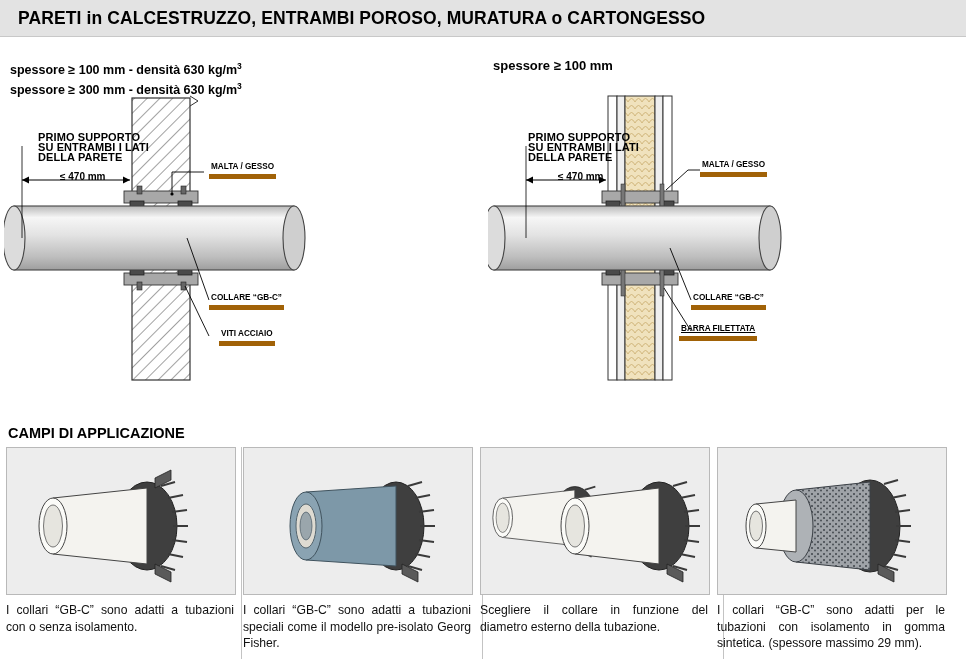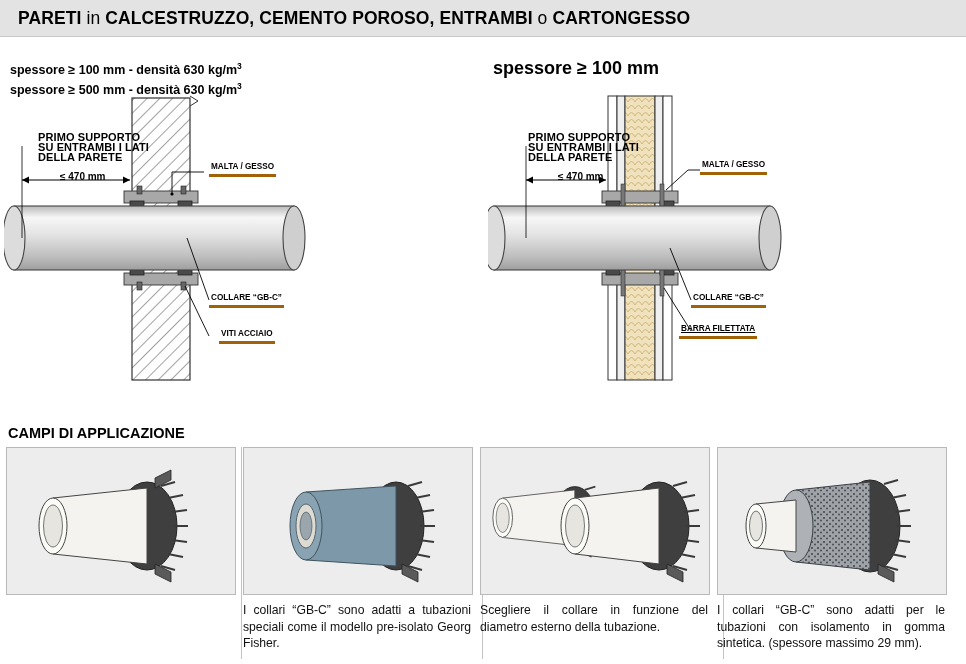--- a/index.html
+++ b/index.html
@@ -28,37 +28,37 @@
   .header-title {
     position: absolute;
     left: 18px;
     top: 8px;
     font-size: 17.5px;
     font-weight: bold;
     letter-spacing: 0.1px;
     white-space: nowrap;
   }
   .header-title .light {
-    font-weight: normal;
+    font-weight: bold;
   }
 
   
   .spec-left {
     position: absolute;
     left: 10px;
     top: 58px;
     font-size: 12.5px;
     font-weight: bold;
     line-height: 16px;
   }
   .spec-right {
     position: absolute;
     left: 493px;
     top: 58px;
-    font-size: 18px;
+    font-size: 13px;
     font-weight: bold;
   }
   .sup { font-size: 8.5px; vertical-align: super; }
 
   
   .drawing {
     position: absolute;
     top: 88px;
     height: 300px;
   }
@@ -71,21 +71,21 @@
     font-weight: bold;
     line-height: 10px;
     letter-spacing: 0.1px;
     white-space: pre-line;
   }
   .callout-box {
     position: absolute;
     font-size: 8.2px;
     font-weight: bold;
     line-height: 10.5px;
-    border-bottom: 3px solid #a16207;
+    border-bottom: 5px solid #a16207;
     padding: 0 2px 1px 2px;
     white-space: pre-line;
   }
   .dim-label {
     position: absolute;
     font-size: 10px;
     font-weight: bold;
   }
 
   
@@ -133,31 +133,31 @@
   #div2 { left: 482px; }
   #div3 { left: 723px; }
 </style>
 </head>
 <body>
 
 <div class="header-band"></div>
 <div class="header-title">
   <span>PARETI</span>
   <span class="light">in</span>
-  <span>CALCESTRUZZO, CEMENTO POROSO, ENTRAMBI</span>
+  <span>CALCESTRUZZO, ENTRAMBI POROSO, MURATURA</span>
   <span class="light">o</span>
   <span>CARTONGESSO</span>
 </div>
 
 <div class="spec-left">
   <div>
     <span>spessore ≥ 100 mm - densità 630 kg/m</span><span class="sup">3</span>
   </div>
   <div>
-    <span>spessore ≥ 500 mm - densità 630 kg/m</span><span class="sup">3</span>
+    <span>spessore ≥ 300 mm - densità 630 kg/m</span><span class="sup">3</span>
   </div>
 </div>
 <div class="spec-right">spessore ≥ 100 mm</div>
 
 <div class="drawing" id="drawing-left">
   <svg width="480" height="300" viewBox="0 0 480 300">
     <defs>
       <linearGradient id="pipeGradL" x1="0" y1="0" x2="0" y2="1">
         <stop offset="0%" stop-color="#b9b9b9"></stop>
         <stop offset="18%" stop-color="#f6f6f6"></stop>
@@ -292,20 +292,21 @@
 
           <path d="M120 106 l16 8 l0 10 l-16 -8 z" fill="#5a5a5a" stroke="#222" stroke-width="0.8"></path>
           <path d="M120 30 l16 -8 l0 -10 l-16 8 z" fill="#5a5a5a" stroke="#222" stroke-width="0.8"></path>
 
           <path d="M18 40 L112 30 L112 106 L18 96 Z" fill="#f4f3ef" stroke="#444" stroke-width="1"></path>
           <ellipse cx="18" cy="68" rx="14" ry="28" fill="#fbfbf8" stroke="#444" stroke-width="1"></ellipse>
           <ellipse cx="18" cy="68" rx="9.5" ry="21" fill="#e6e5df" stroke="#555" stroke-width="0.8"></ellipse>
         </g>
       </svg>
     </div>
+    <div class="app-caption">I collari “GB-C” sono adatti a tubazioni con o senza isolamento.</div>
   </div>
 
   <div class="app-card">
     <div class="app-thumb">
       <svg width="228" height="146" viewBox="0 0 228 146">
         <g transform="translate(40,10)">
           <ellipse cx="112" cy="68" rx="28" ry="44" fill="#3f3f3f" stroke="#222" stroke-width="1"></ellipse>
           <g stroke="#3a3a3a" stroke-width="2">
             <line x1="124" y1="28" x2="138" y2="24"></line>
               <line x1="131" y1="40" x2="146" y2="37"></line>

